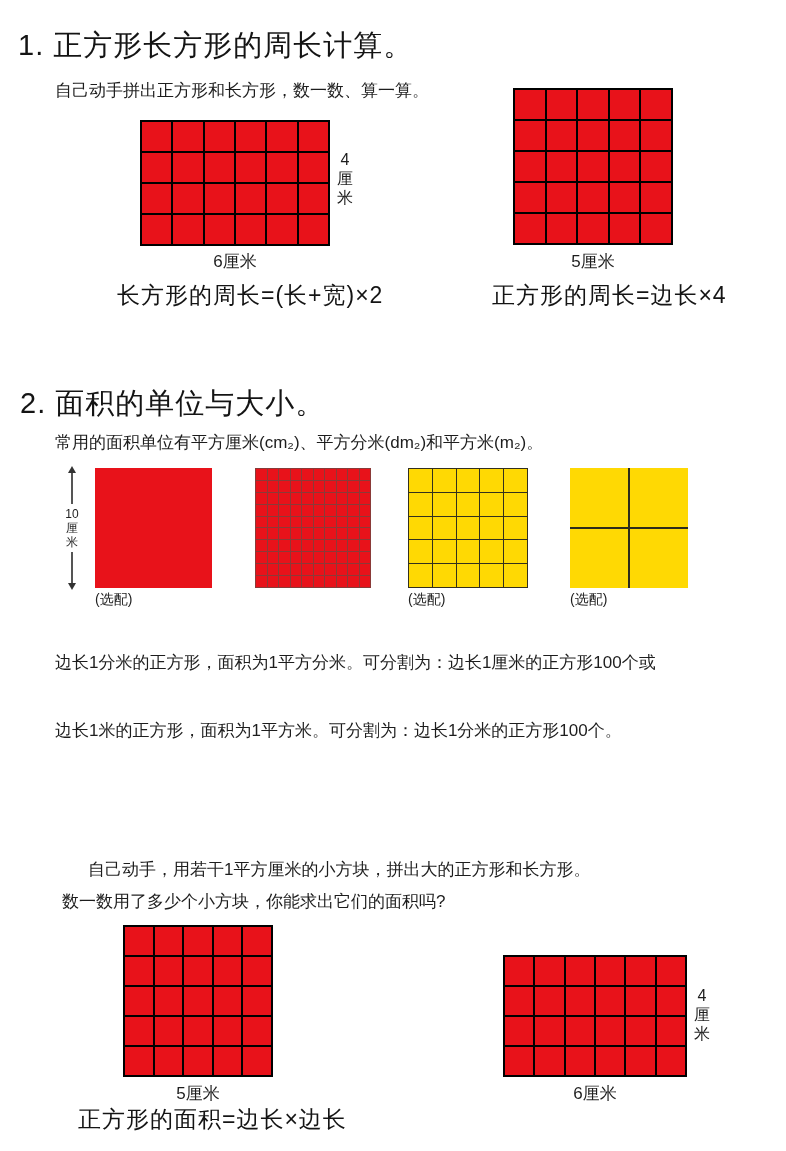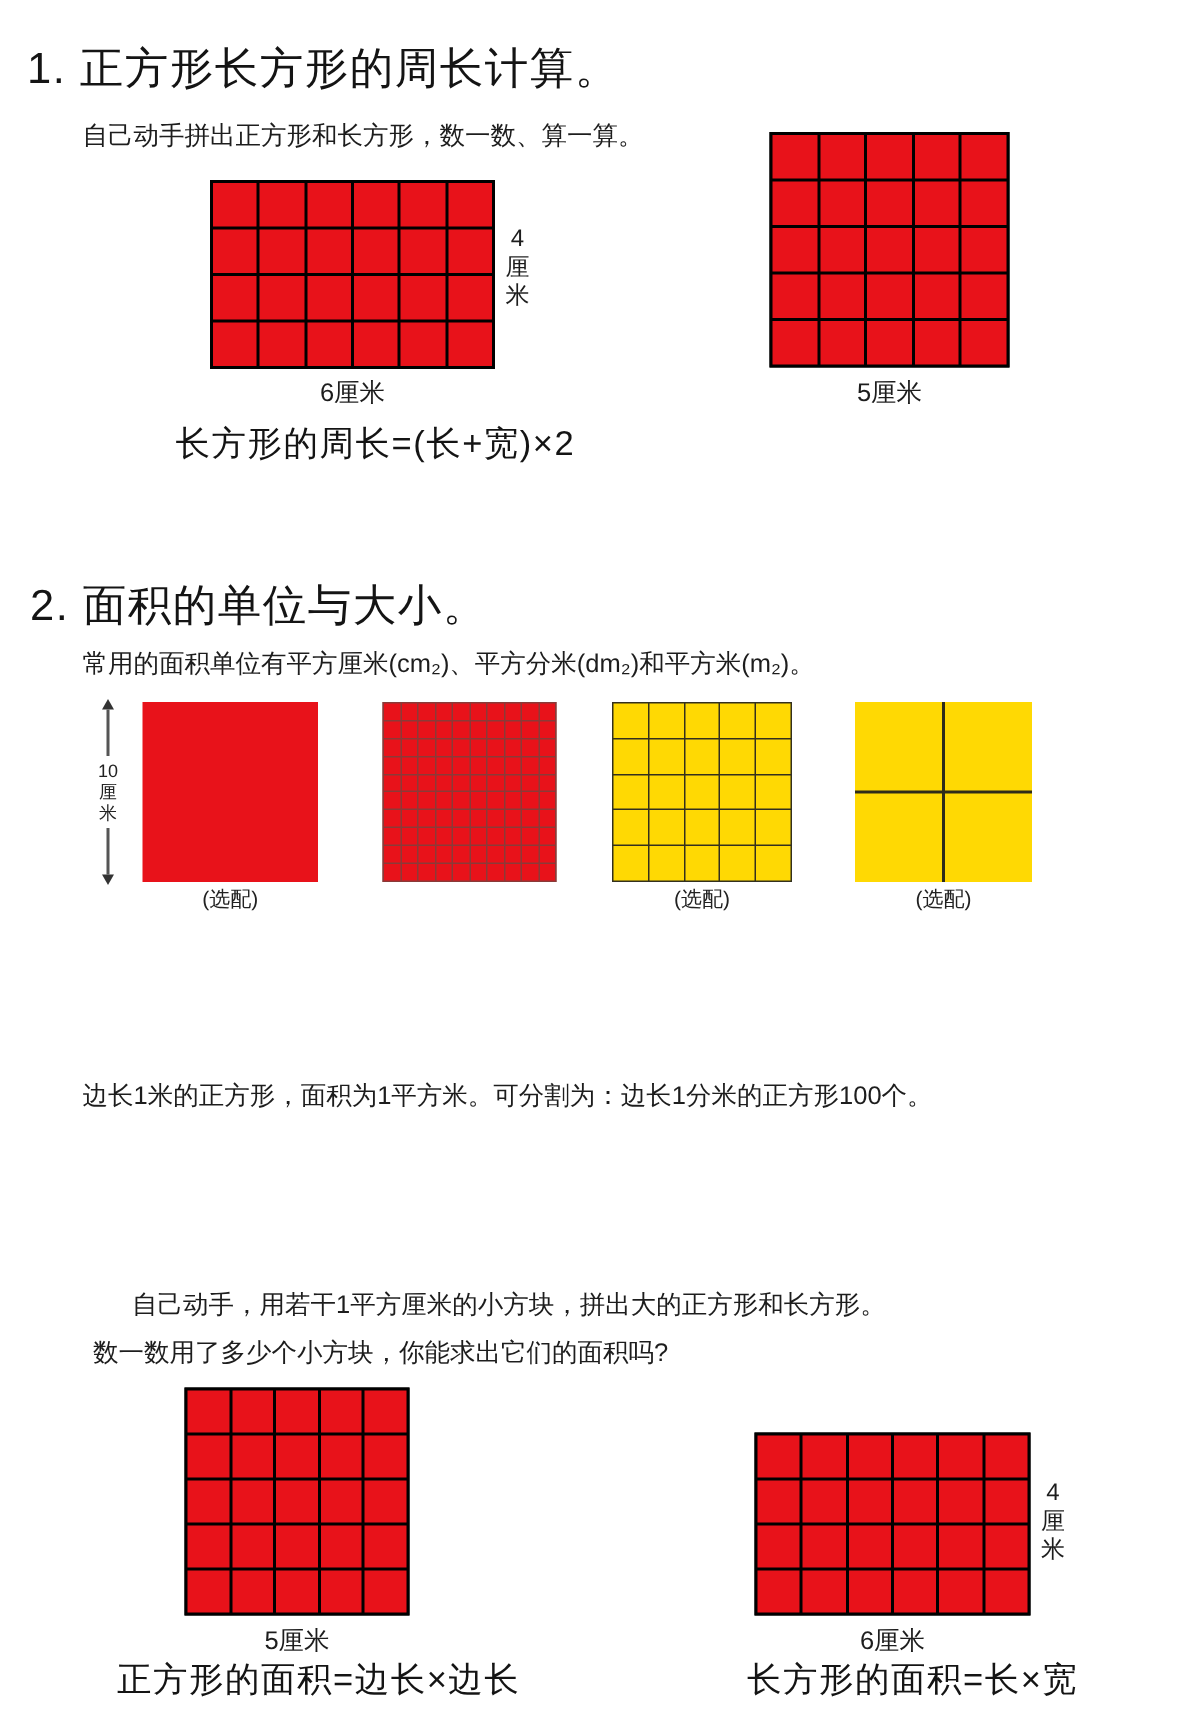--- a/index.html
+++ b/index.html
@@ -8,21 +8,21 @@
     font-family:"Liberation Sans","DejaVu Sans",sans-serif;
     color:#1a1a1a; overflow:hidden;
   }
   .abs { position:absolute; }
   .sec-title { font-size:29px; letter-spacing:1px; color:#141414; white-space:nowrap; }
   .body-text { font-size:17px; color:#1d1d1d; white-space:nowrap; }
   .formula   { font-size:23px; letter-spacing:1px; color:#141414; white-space:nowrap; }
   .dim-label { font-size:17px; text-align:center; color:#1d1d1d; }
   .vlabel    { font-size:16px; line-height:19px; text-align:center; color:#1d1d1d; }
   .vlabel span { display:block; }
-  .caption   { font-size:14px; text-align:center; color:#222; }
+  .caption   { font-size:14px; text-align:left; color:#222; }
   .grid-fig  { box-sizing:border-box; }
 
   
   .varrow { display:flex; flex-direction:column; align-items:center; }
   .varrow .head { width:0; height:0; border-left:4px solid transparent; border-right:4px solid transparent; }
   .varrow .head.up   { border-bottom:7px solid #333; }
   .varrow .head.down { border-top:7px solid #333; }
   .varrow .vline { width:2px; flex:1; background:#555; }
   .varrow .arrow-text { font-size:12px; line-height:14px; text-align:center; color:#222; padding:3px 0; }
   .varrow .arrow-text span { display:block; }
@@ -90,20 +90,21 @@
       <div style="background-color: rgb(232, 18, 26);"></div>
       <div style="background-color: rgb(232, 18, 26);"></div>
       <div style="background-color: rgb(232, 18, 26);"></div>
       <div style="background-color: rgb(232, 18, 26);"></div>
       <div style="background-color: rgb(232, 18, 26);"></div>
       <div style="background-color: rgb(232, 18, 26);"></div>
       <div style="background-color: rgb(232, 18, 26);"></div>
       <div style="background-color: rgb(232, 18, 26);"></div>
     </div>
   <div class="abs dim-label" style="left:513px; top:250px; width:160px;">5厘米</div>
+  <div class="abs formula" style="left:492px; top:280px;">正方形的周长=边长×4</div>
 
   <div class="abs sec-title" style="left:20px; top:384px;">2. 面积的单位与大小。</div>
   <div class="abs body-text" style="left:55px; top:431px;">常用的面积单位有平方厘米(cm₂)、平方分米(dm₂)和平方米(m₂)。</div>
 
   <div class="abs varrow" style="left:56px; top:466px; width:32px; height:124px;">
     <div class="head up"></div>
     <div class="vline"></div>
     <div class="arrow-text">
       <span>10</span>
       <span>厘</span>
@@ -250,20 +251,21 @@
       <div style="background-color: rgb(255, 217, 3);"></div>
       <div style="background-color: rgb(255, 217, 3);"></div>
       <div style="background-color: rgb(255, 217, 3);"></div>
     </div>
 
   <div class="abs caption" style="left:95px;  top:591px; width:117px;">(选配)</div>
   <div class="abs caption" style="left:255px; top:591px; width:116px;"></div>
   <div class="abs caption" style="left:408px; top:591px; width:120px;">(选配)</div>
   <div class="abs caption" style="left:570px; top:591px; width:118px;">(选配)</div>
 
+  <div class="abs body-text" style="left:55px; top:651px;">边长1分米的正方形，面积为1平方分米。可分割为：边长1厘米的正方形100个或</div>
   <div class="abs body-text" style="left:55px; top:719px;">边长1米的正方形，面积为1平方米。可分割为：边长1分米的正方形100个。</div>
 
   <div class="abs body-text" style="left:60px; top:858px;margin-left:28px;">自己动手，用若干1平方厘米的小方块，拼出大的正方形和长方形。</div>
   <div class="abs body-text" style="left:62px; top:890px;">数一数用了多少个小方块，你能求出它们的面积吗?</div>
 
   <div class="abs grid-fig" style="left: 123px; top: 925px; width: 150px; height: 152px; display: grid; grid-template-columns: repeat(5, 1fr); grid-template-rows: repeat(5, 1fr); gap: 2px; background-color: rgb(0, 0, 0); border: 2px solid rgb(0, 0, 0);">
       <div style="background-color: rgb(232, 18, 26);"></div>
       <div style="background-color: rgb(232, 18, 26);"></div>
       <div style="background-color: rgb(232, 18, 26);"></div>
       <div style="background-color: rgb(232, 18, 26);"></div>
@@ -317,15 +319,14 @@
       <div style="background-color: rgb(232, 18, 26);"></div>
       <div style="background-color: rgb(232, 18, 26);"></div>
       <div style="background-color: rgb(232, 18, 26);"></div>
     </div>
   <div class="abs vlabel" style="left:691px; top:986px; width:22px;">
     <span>4</span>
     <span>厘</span>
     <span>米</span>
   </div>
   <div class="abs dim-label" style="left:503px; top:1082px; width:184px;">6厘米</div>
-  <div class="abs formula" style="left:498px; top:1104px;">长方形的面积=长×宽</div>
 
 </div>
 
 </body></html>

